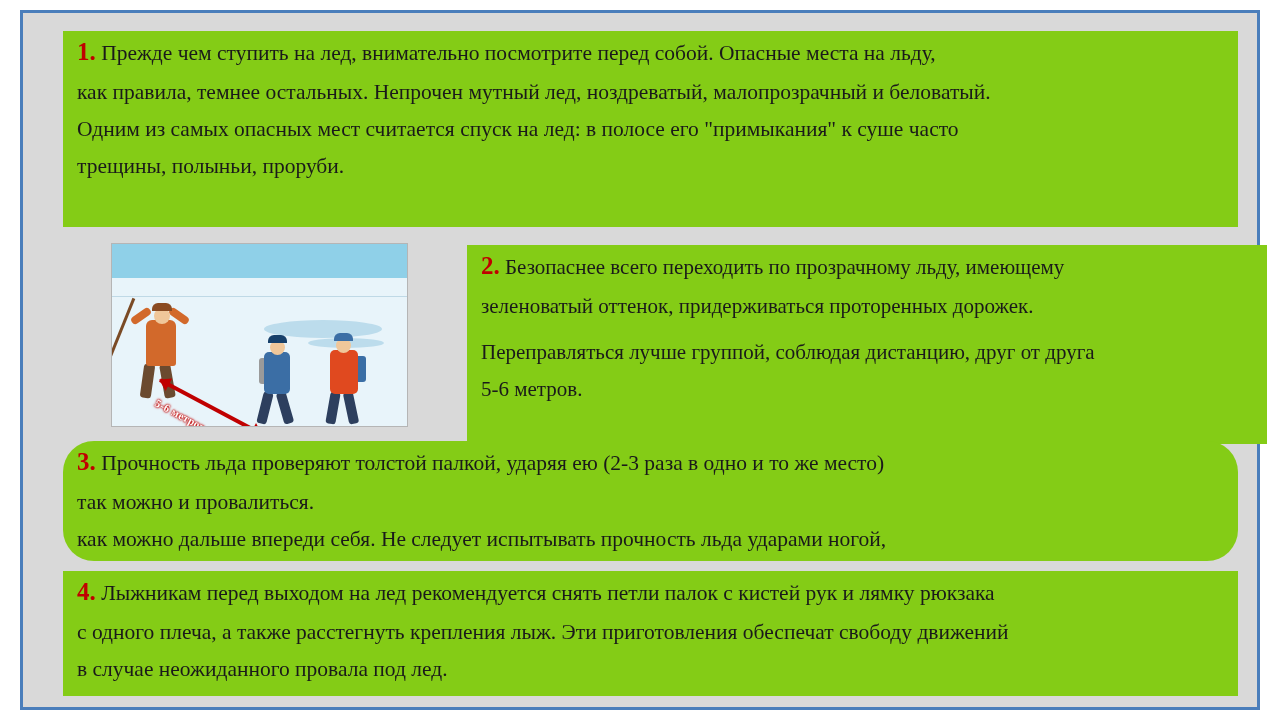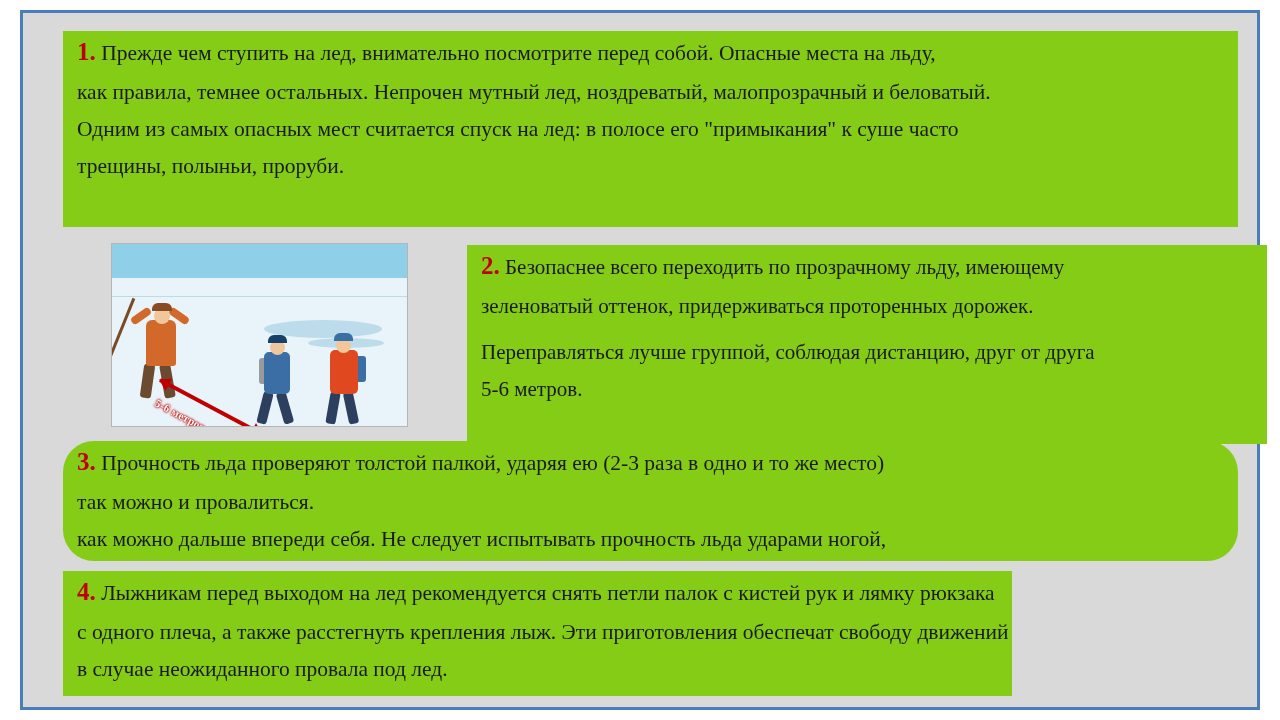--- a/index.html
+++ b/index.html
@@ -63,21 +63,21 @@
     left: 40px;
     top: 428px;
     width: 1175px;
     height: 120px;
     border-radius: 31px;
   }
   
   #block4 {
     left: 40px;
     top: 558px;
-    width: 949px;
+    width: 1175px;
     height: 125px;
   }
   
   #illustration {
     position: absolute;
     left: 88px;
     top: 230px;
     width: 295px;
     height: 182px;
     border: 1px solid #b5b5b5;

